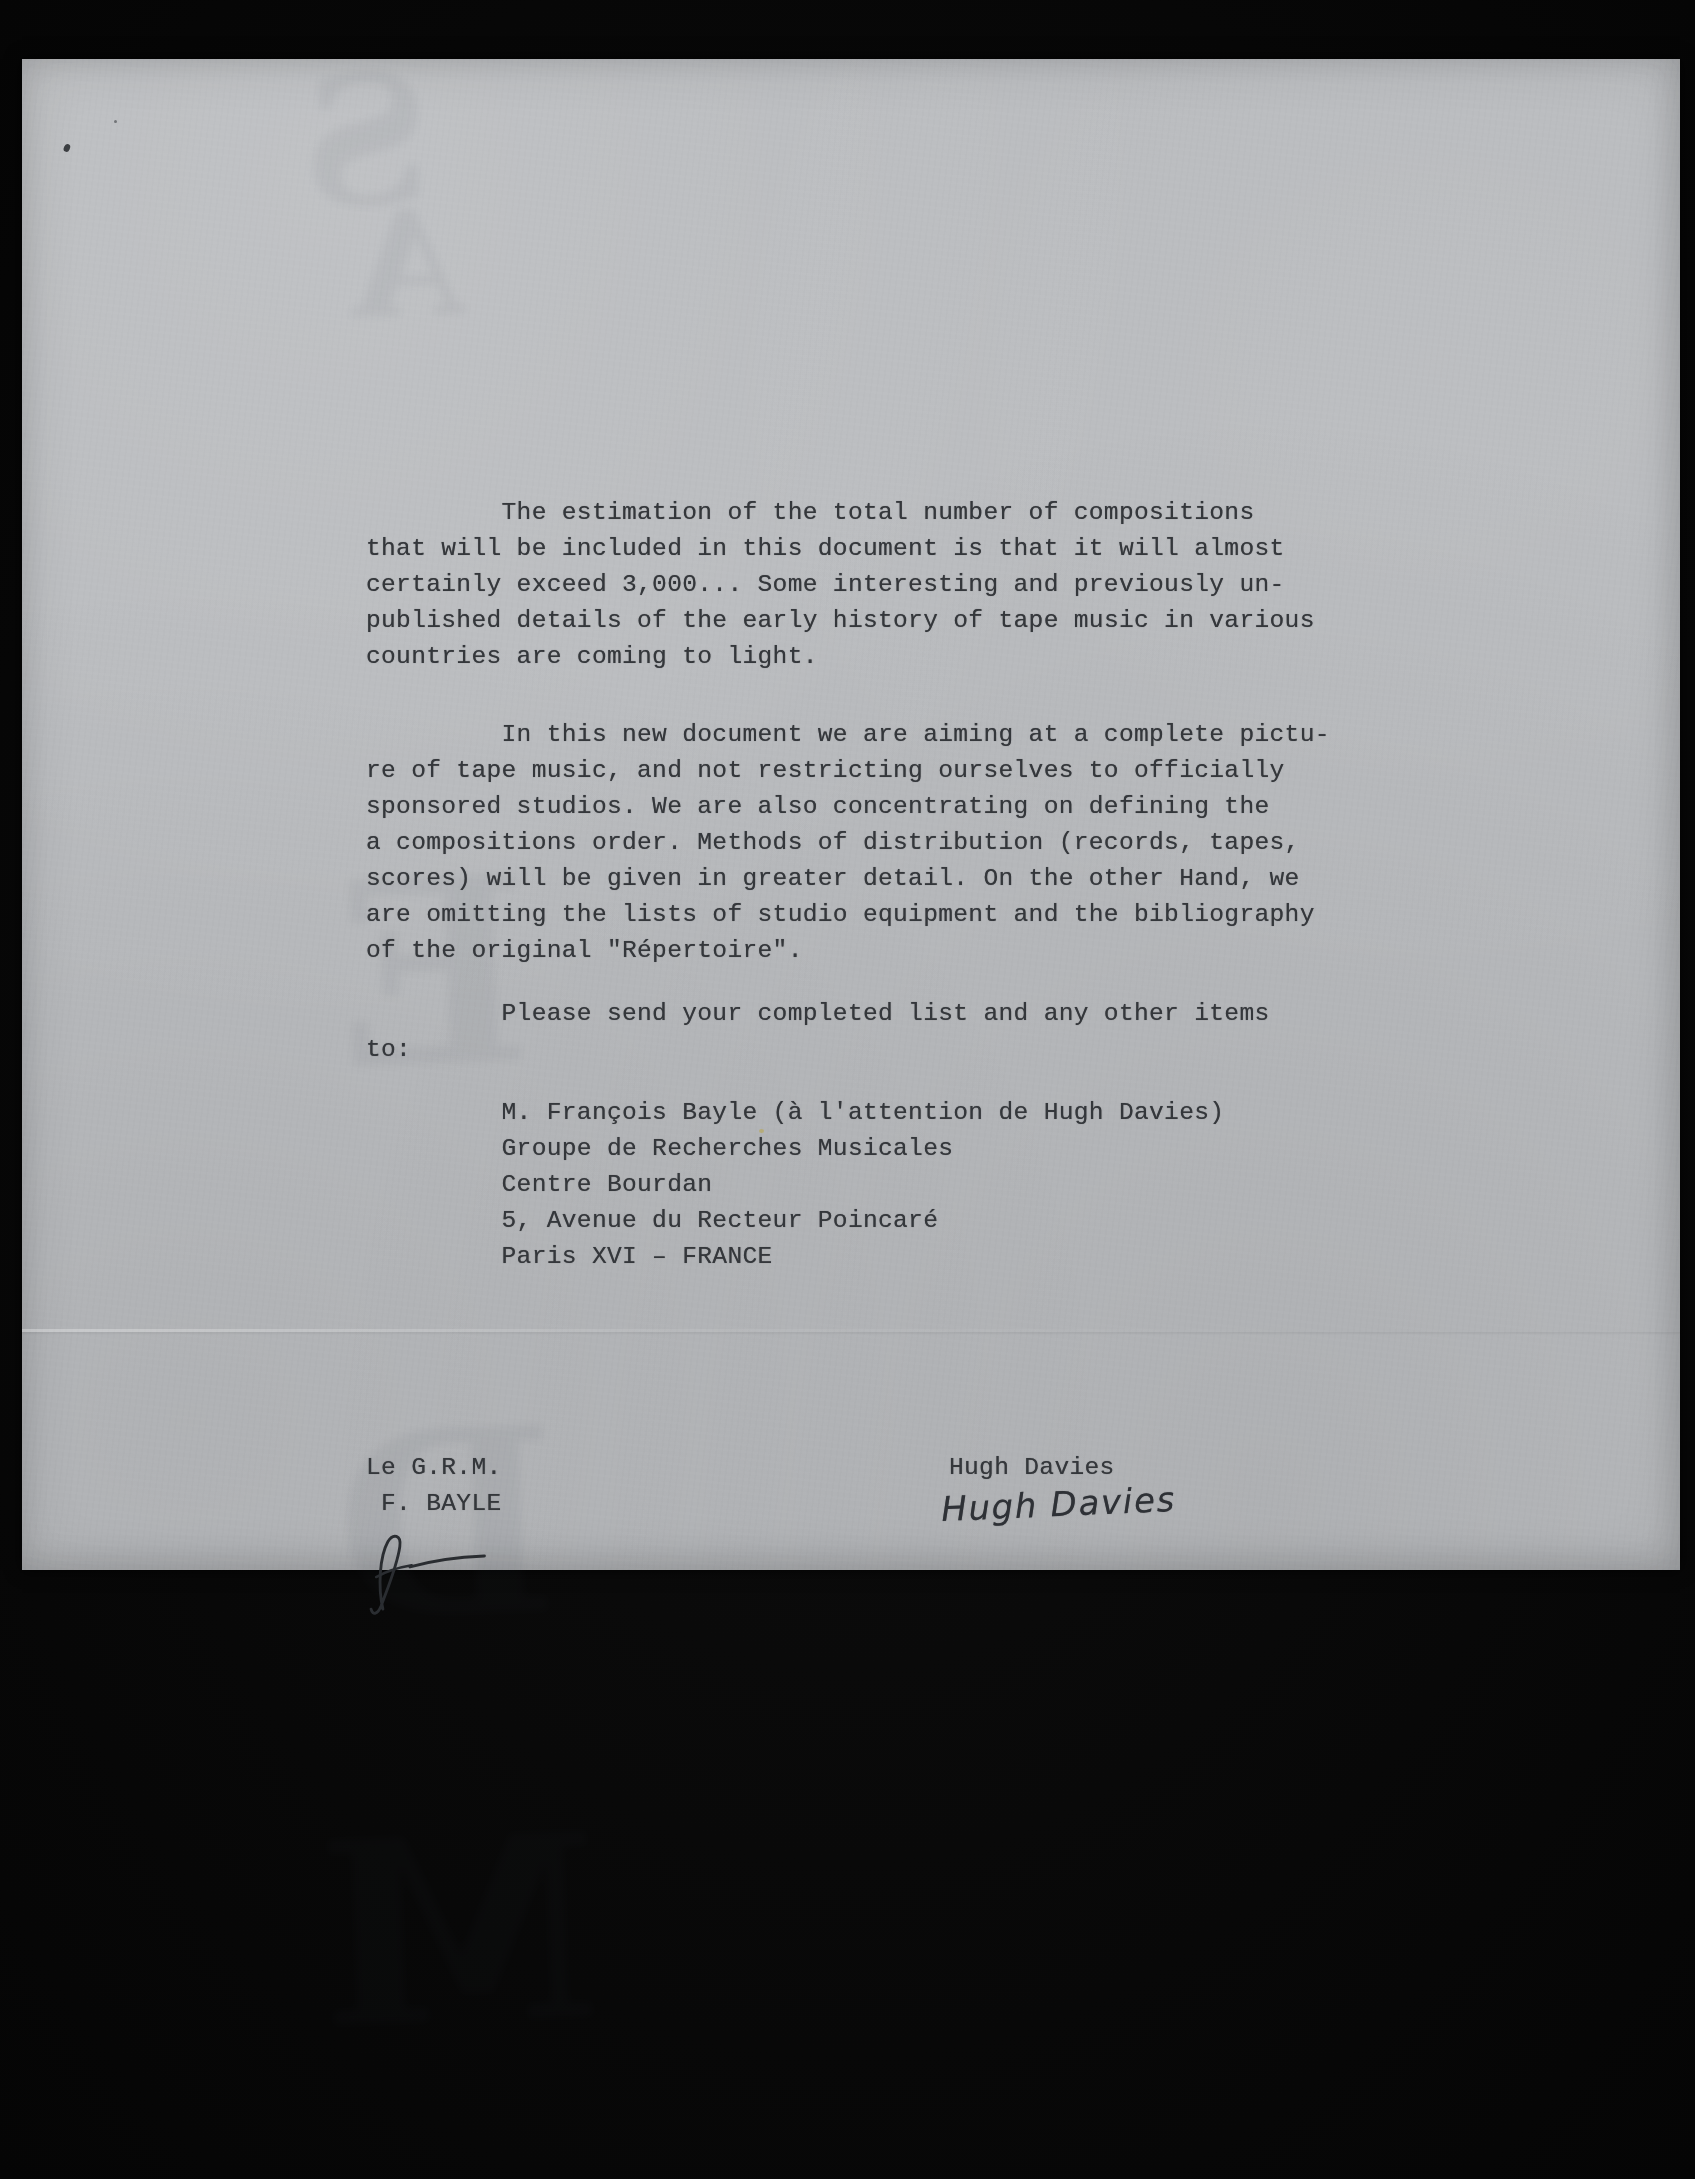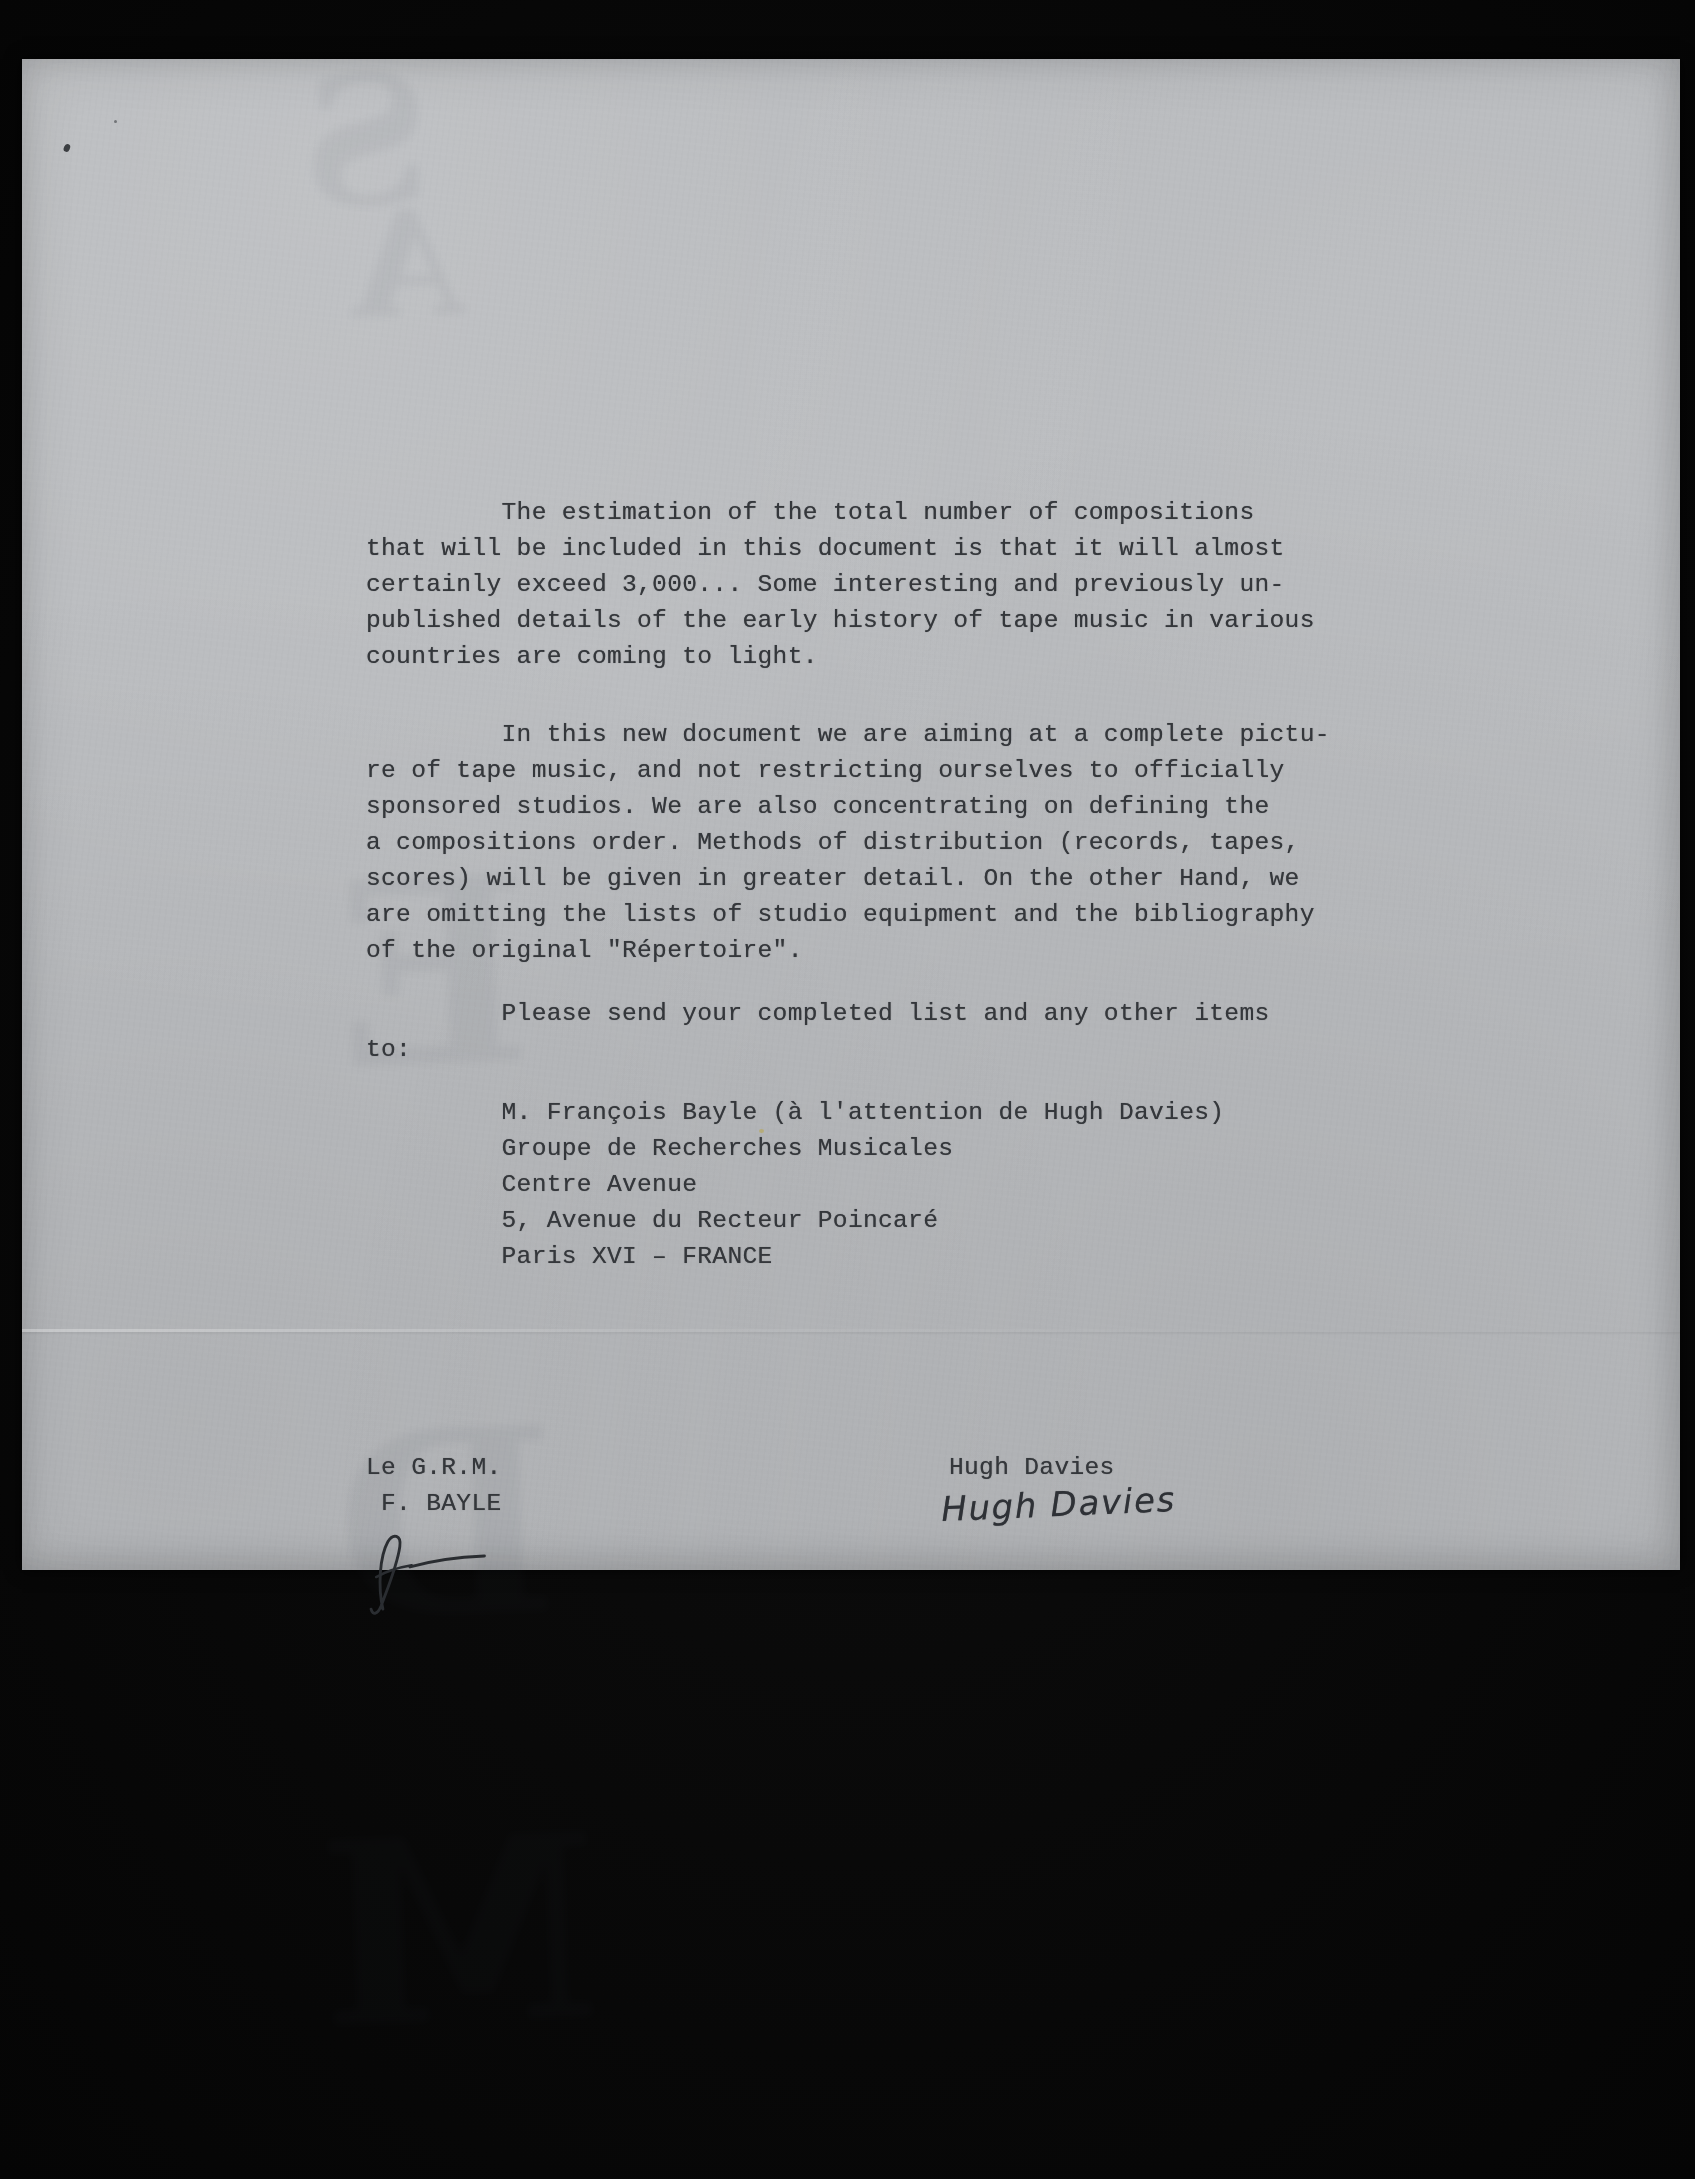--- a/index.html
+++ b/index.html
@@ -109,21 +109,21 @@
     </div>
 
     <div class="para tight">
       <div class="tline">         Please send your completed list and any other items</div>
       <div class="tline">to:</div>
     </div>
 
     <div class="para">
       <div class="tline">         M. François Bayle (à l'attention de Hugh Davies)</div>
       <div class="tline">         Groupe de Recherches Musicales</div>
-      <div class="tline">         Centre Avenue</div>
+      <div class="tline">         Centre Bourdan</div>
       <div class="tline">         5, Avenue du Recteur Poincaré</div>
       <div class="tline">         Paris XVI – FRANCE</div>
     </div>
 
   </div>
 
   <div class="sig-row">
     <div class="sig-left">
       <div class="tline">Le G.R.M.</div>
       <div class="tline">F. BAYLE</div>

